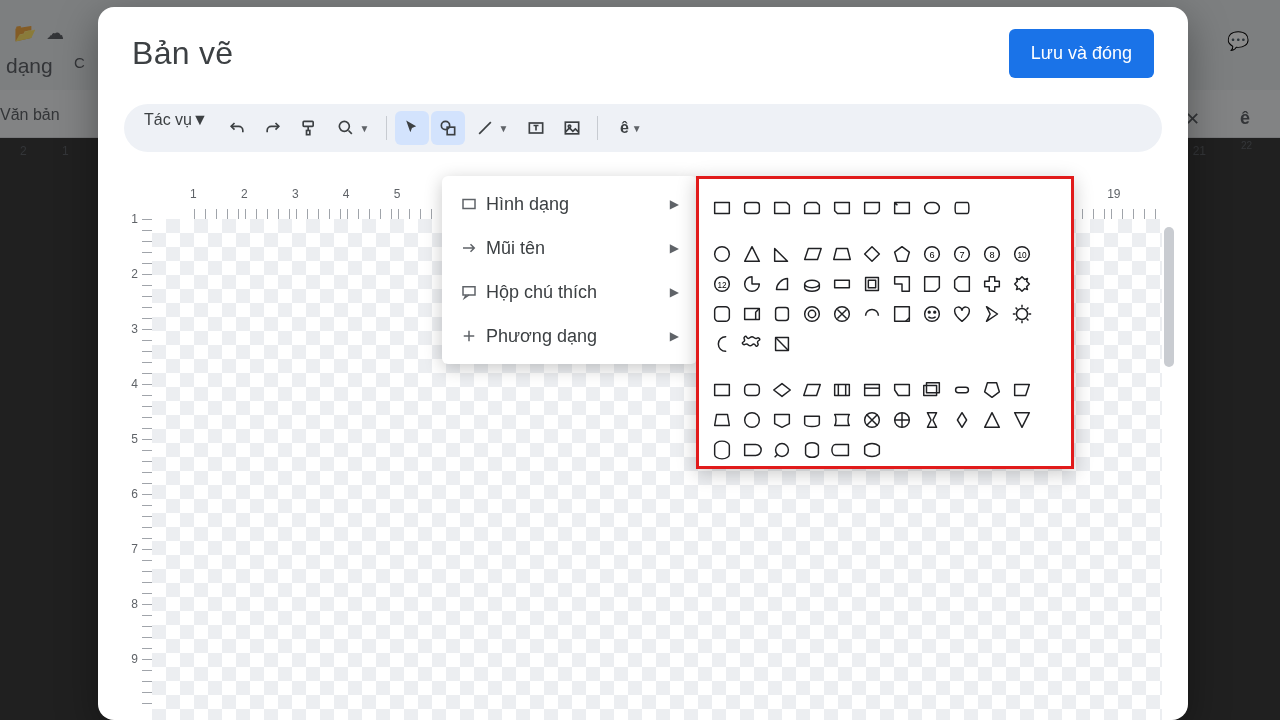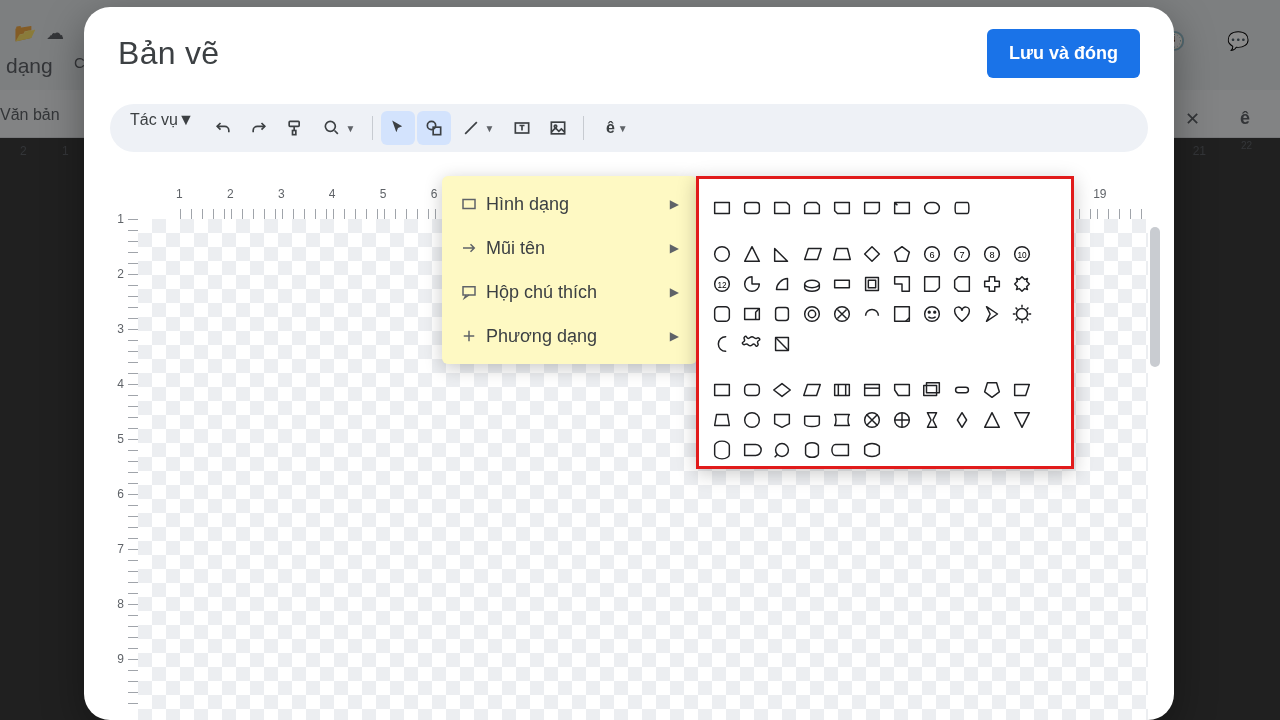--- a/index.html
+++ b/index.html
@@ -2,24 +2,24 @@
 <html><head>
 <meta charset="utf-8">
 <style>
 html,body{margin:0;padding:0;width:1280px;height:720px;background:#000;font-family:Arial,"Helvetica",sans-serif;overflow:hidden}
 *{box-sizing:border-box}
 .bg{position:absolute;inset:0;background:#3c3c3c}
 .bg-top{position:absolute;top:0;left:0;right:0;height:90px;background:#e8eaed}
 .bg-ribbon{position:absolute;top:90px;left:0;right:0;height:48px;background:#f1f3f4;border-bottom:1px solid #dadce0}
 .bg-cover{position:absolute;inset:0;background:rgba(0,0,0,.46)}
 .stray-icon{position:absolute;color:#5f6368;font-size:18px}
-.dialog{position:absolute;top:7px;left:84px;width:1090px;height:713px;background:#fff;border-radius:26px;box-shadow:0 12px 40px rgba(0,0,0,.35);overflow:hidden}
+.dialog{position:absolute;top:7px;left:98px;width:1090px;height:713px;background:#fff;border-radius:16px;box-shadow:0 12px 40px rgba(0,0,0,.35);overflow:hidden}
 .dlg-header{display:flex;align-items:center;justify-content:space-between;padding:22px 34px 8px}
 .dlg-title{font-size:32px;color:#3c4043;letter-spacing:.3px}
-.save-btn{background:#1a73e8;color:#fff;border:none;border-radius:6px;padding:14px 22px;font-size:18px;font-weight:700;cursor:pointer}
+.save-btn{background:#1a73e8;color:#fff;border:none;border-radius:6px;padding:14px 22px;font-size:18px;font-weight:400;cursor:pointer}
 .toolbar{margin:18px 26px 0;height:48px;background:#eef1f6;border-radius:28px;display:flex;align-items:center;padding:0 10px;gap:2px}
 .tool{width:34px;height:34px;display:flex;align-items:center;justify-content:center;border-radius:6px;color:#3c4043;cursor:pointer}
 .tool.active{background:#d3e3fd}
 .tool svg{width:20px;height:20px}
 .tool .tri-dn{font-size:10px;margin-left:3px;color:#5f6368}
 .actions-btn{display:flex;align-items:flex-start;padding:0 10px;height:34px;color:#3c4043;font-size:16px;cursor:pointer}
 .sep{width:1px;height:24px;background:#c7cbd1;margin:0 6px}
 .canvas-area{position:absolute;top:180px;left:26px;right:26px;bottom:0}
 .ruler-h{position:absolute;top:0;left:70px;right:0;height:32px;display:flex;font-size:12px;color:#5f6368}
 .ruler-h .tick{width:55px;position:relative}
@@ -27,21 +27,21 @@
 .ruler-h .num{position:absolute;left:-4px;top:0}
 .ruler-v{position:absolute;top:32px;left:0;bottom:0;width:28px;font-size:12px;color:#5f6368}
 .ruler-v .vt{height:55px;position:relative}
 .ruler-v .vt::after{content:"";position:absolute;right:0;top:0;bottom:0;width:10px;background:linear-gradient(to bottom,#a0a4aa 1px,transparent 1px)0 0/10px 11px}
 .ruler-v .num{position:absolute;top:-7px;right:14px}
 .canvas-bg{position:absolute;top:32px;left:28px;right:0;bottom:0;
  background-color:#fff;
  background-image:linear-gradient(45deg,#eceef1 25%,transparent 25%,transparent 75%,#eceef1 75%),linear-gradient(45deg,#eceef1 25%,transparent 25%,transparent 75%,#eceef1 75%);
  background-size:28px 28px;background-position:0 0,14px 14px}
 .scroll-thumb{position:absolute;top:40px;right:-12px;width:10px;height:140px;background:#c9ccd1;border-radius:5px}
-.menu{position:absolute;top:176px;left:442px;width:255px;background:#fef9c3;border-radius:6px;box-shadow:0 4px 18px rgba(0,0,0,.22);padding:6px 0}
+.menu{position:absolute;top:176px;left:442px;width:255px;background:#ffffff;border-radius:6px;box-shadow:0 4px 18px rgba(0,0,0,.22);padding:6px 0}
 .menu-item{display:flex;align-items:center;height:44px;padding:0 18px;font-size:18px;color:#3c4043;cursor:pointer}
 .menu-item .mi-icon{width:26px;color:#5f6368;display:flex;align-items:center}
 .menu-item .mi-icon svg{width:18px;height:18px}
 .menu-item .arr{margin-left:auto;font-size:12px;color:#5f6368}
 .shapes-panel{position:absolute;top:176px;left:696px;width:378px;height:293px;background:#fff;border:3px solid #e11b1b;box-shadow:0 4px 18px rgba(0,0,0,.22);padding:14px 8px;overflow:hidden}
 .shape-group{display:flex;flex-wrap:wrap;margin-bottom:16px}
 .shape-group:last-child{margin-bottom:0}
 .shp{width:30px;height:30px;display:flex;align-items:center;justify-content:center;cursor:pointer}
 .shp svg{width:22px;height:22px}
 </style>

